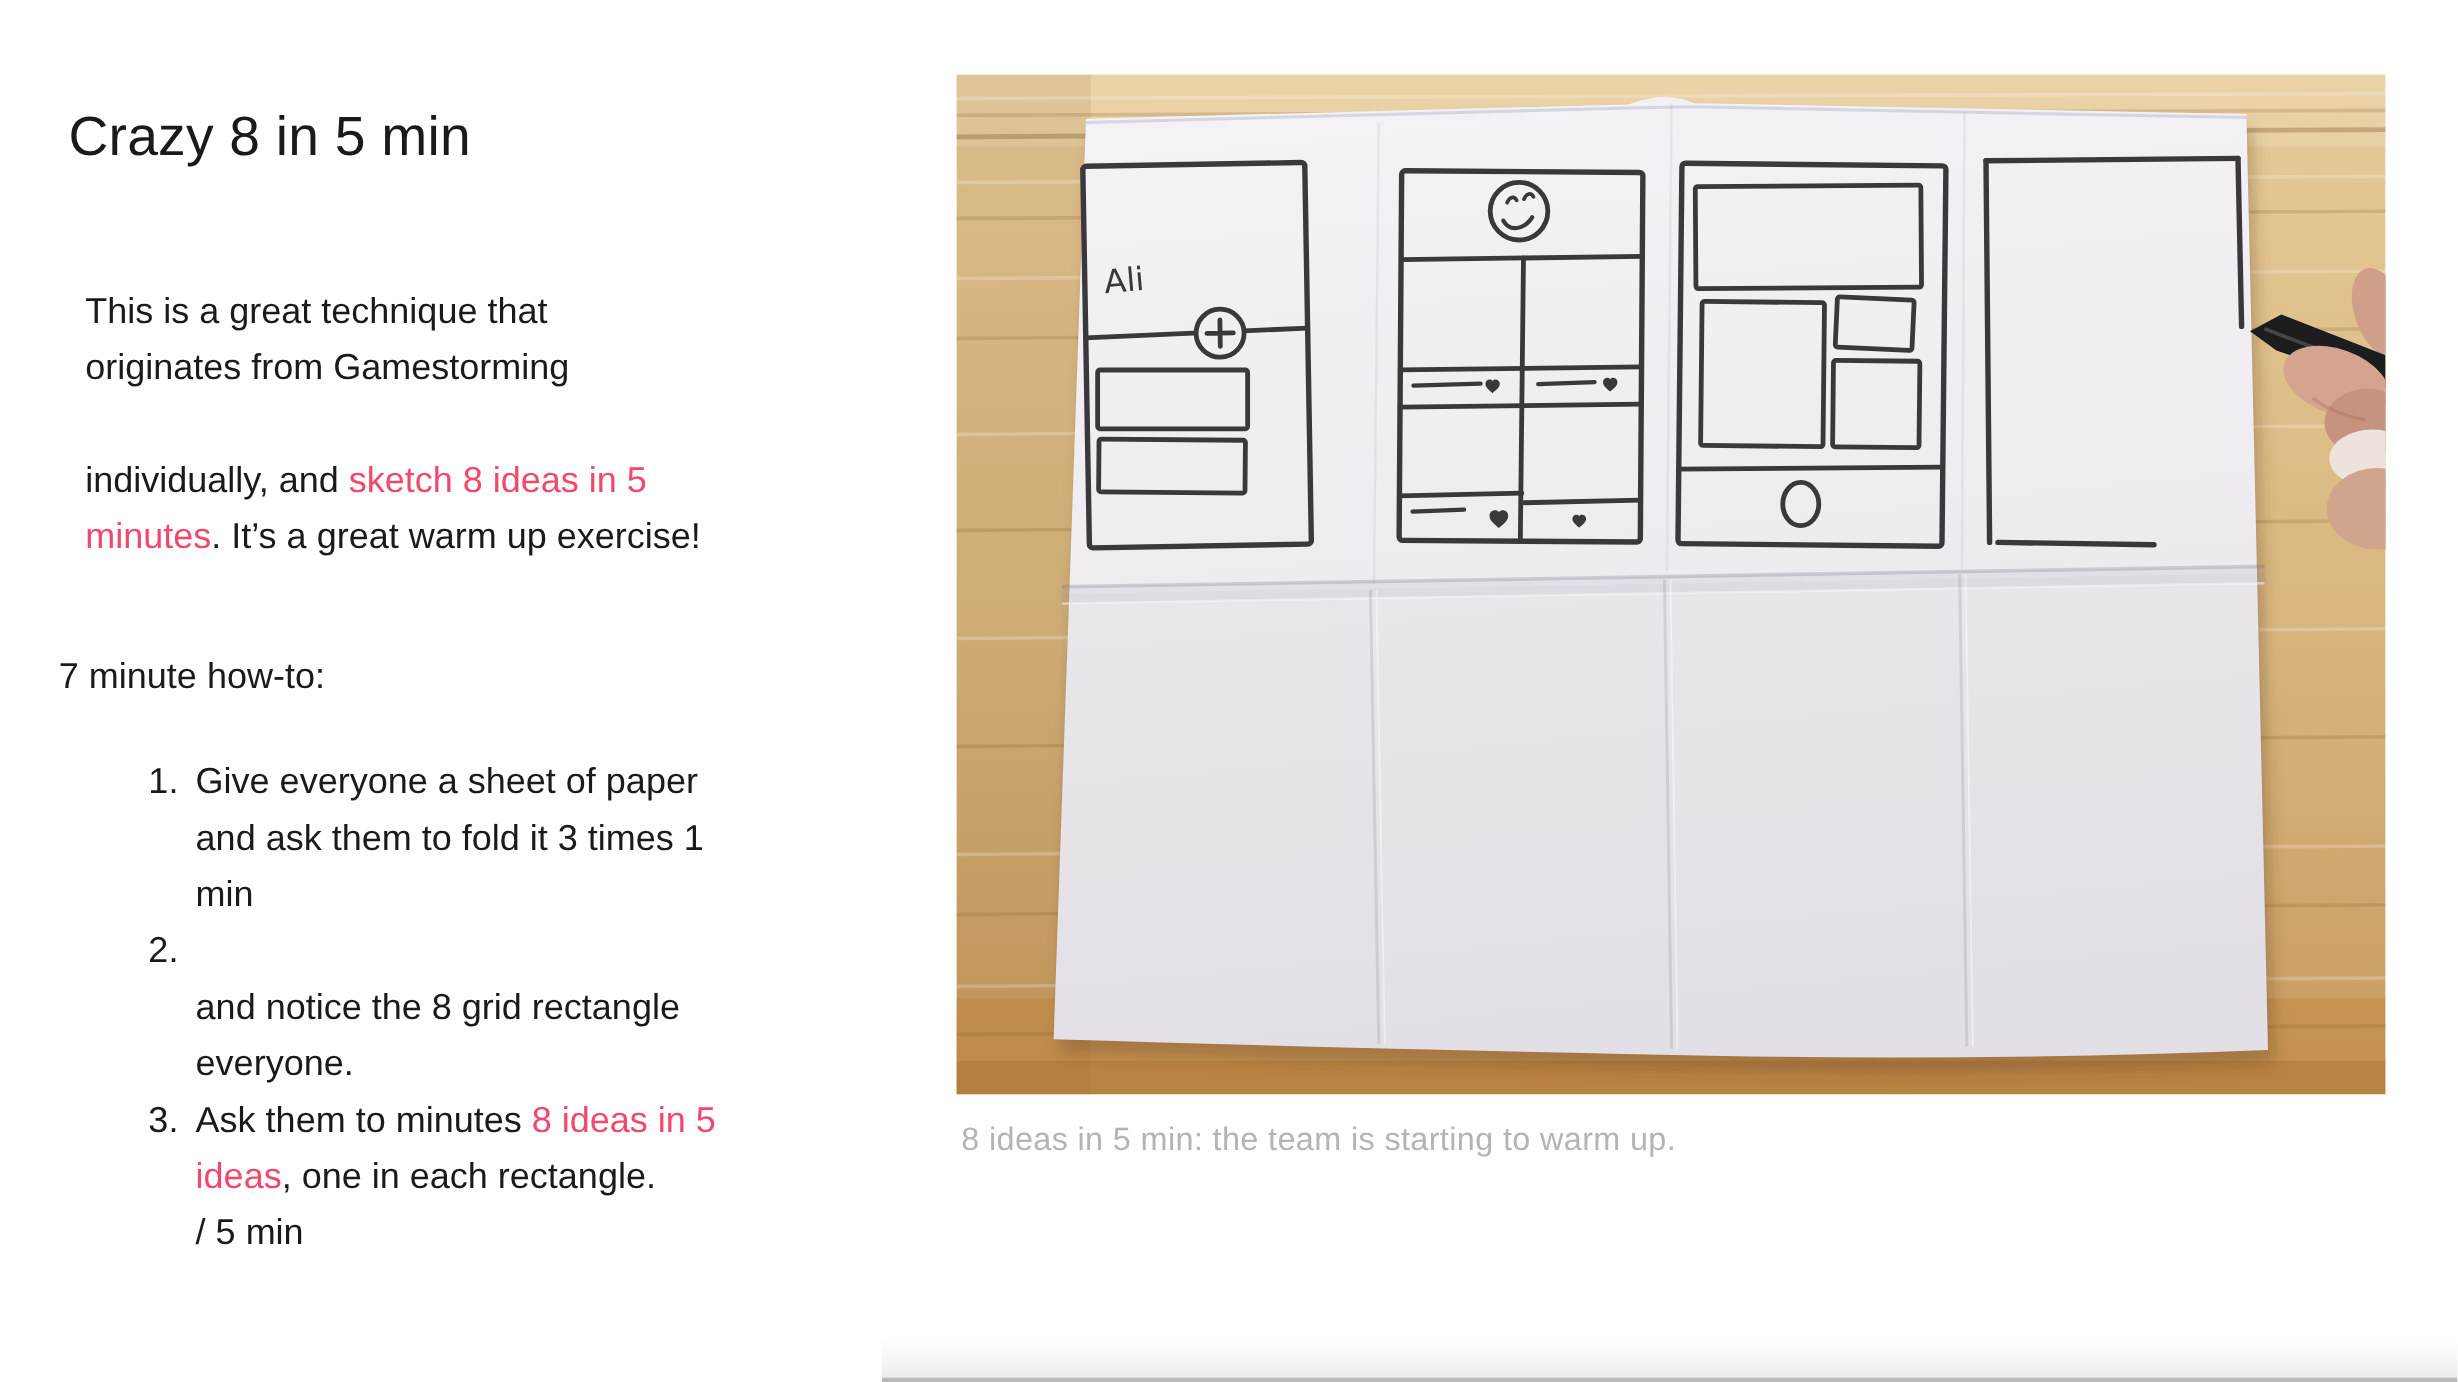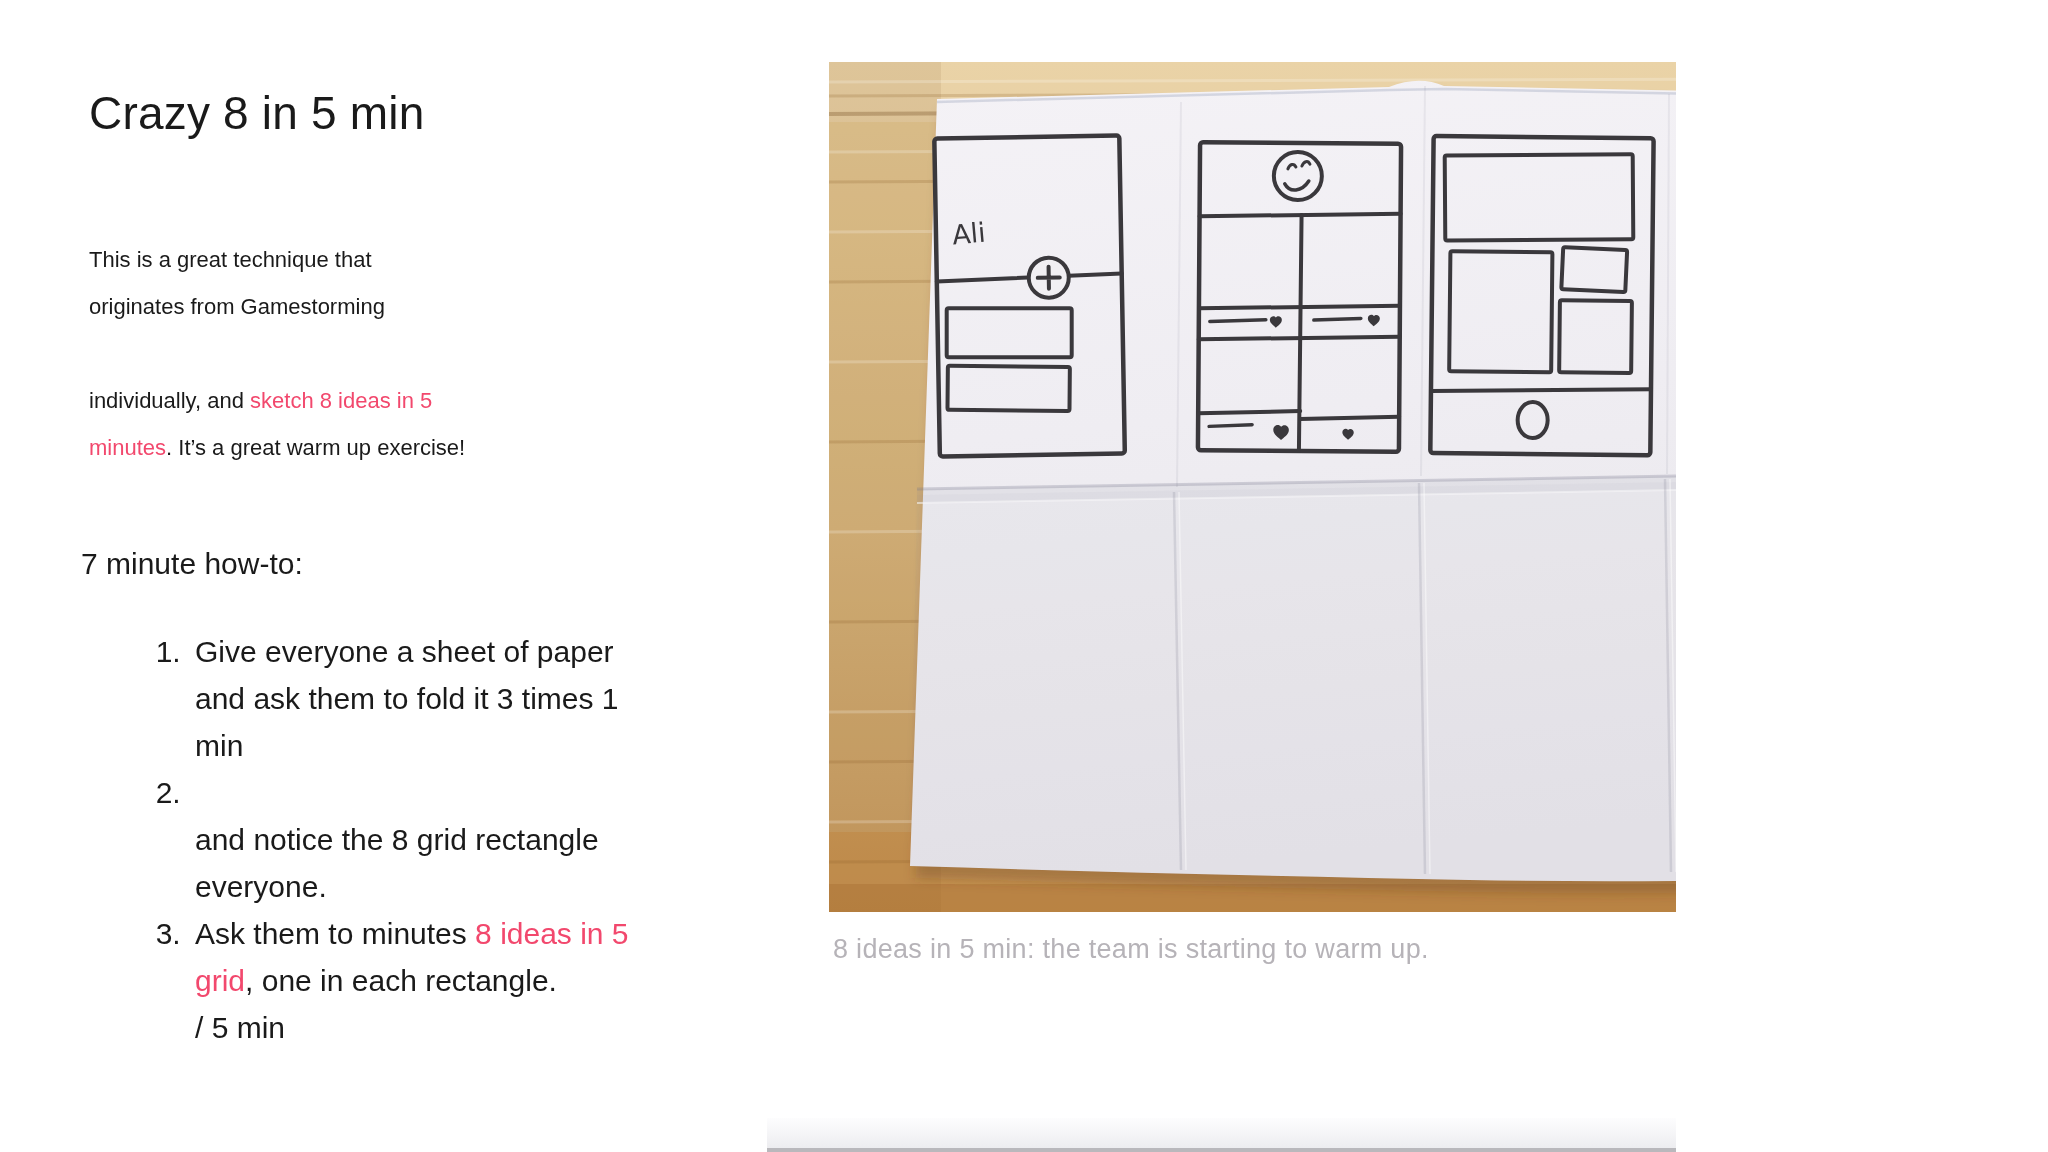--- a/index.html
+++ b/index.html
@@ -1,27 +1,27 @@
 <!DOCTYPE html>
 <html style="--accent: #f2486d; --text: #1a1a1a; --caption: #b6b3b8; --ink: #3a383c;"><head>
 <meta charset="utf-8">
 <style>
   html,body{margin:0;padding:0;background:#ffffff;}
   .slide{
-    position:relative;width:1644px;height:1152px;background:#ffffff;overflow:hidden;
-    font-family:"Liberation Sans",sans-serif;color:var(--text,#1a1a1a);margin-left:32px;
+    position:relative;width:2048px;height:1152px;background:#ffffff;overflow:hidden;
+    font-family:"Liberation Sans",sans-serif;color:var(--text,#1a1a1a);
   }
   
   .page-title{
     position:absolute;left:57px;top:86px;margin:0;
     font-size:46px;font-weight:400;letter-spacing:.2px;color:var(--text,#1a1a1a);
   }
   .intro{
-    position:absolute;left:57px;top:236px;margin:0;width:620px;
-    font-size:22px;line-height:47px;
+    position:absolute;left:71px;top:236px;margin:0;width:620px;
+    font-size:30px;line-height:47px;
   }
   .howto{
     position:absolute;left:49px;top:540px;margin:0;
     font-size:30px;line-height:47px;
   }
   .steps{
     position:absolute;left:57px;top:628px;margin:0;width:620px;
     padding-left:100px;font-size:30px;line-height:47px;
   }
   .steps li{margin:0;padding-left:6px;}
@@ -51,21 +51,21 @@
 
   <h1 class="page-title">Crazy 8 in 5 min</h1>
 
   <p class="intro"><span class="seg">This is a great technique that</span><br><span class="seg">originates from Gamestorming</span><br><br><span class="seg">individually, and </span><span class="seg accent">sketch 8 ideas in 5</span><br><span class="seg accent">minutes</span><span class="seg">. It’s a great warm up exercise!</span></p>
 
   <p class="howto">7 minute how-to:</p>
 
   <ol class="steps">
     <li><span class="seg">Give everyone a sheet of paper</span><br><span class="seg">and ask them to fold it 3 times 1</span><br><span class="seg">min</span></li>
     <li><br><span class="seg">and notice the 8 grid rectangle</span><br><span class="seg">everyone.</span></li>
-    <li><span class="seg">Ask them to minutes </span><span class="seg accent">8 ideas in 5</span><br><span class="seg accent">grid</span><span class="seg">, one in each rectangle.</span><br><span class="seg">/ 5 min</span></li>
+    <li><span class="seg">Ask them to minutes </span><span class="seg accent">8 ideas in 5</span><br><span class="seg accent">ideas</span><span class="seg">, one in each rectangle.</span><br><span class="seg">/ 5 min</span></li>
   </ol>
 
   <figure class="photo-figure">
     <svg class="photo-svg" viewBox="0 0 1191 850">
       <defs>
         <clipPath id="photoClip">
             <rect x="0" y="0" width="1191" height="850"></rect>
           </clipPath>
         <linearGradient id="woodG" x1="0" y1="0" x2="0" y2="1">
           <stop offset="0" stop-color="#e6cb97"></stop>

